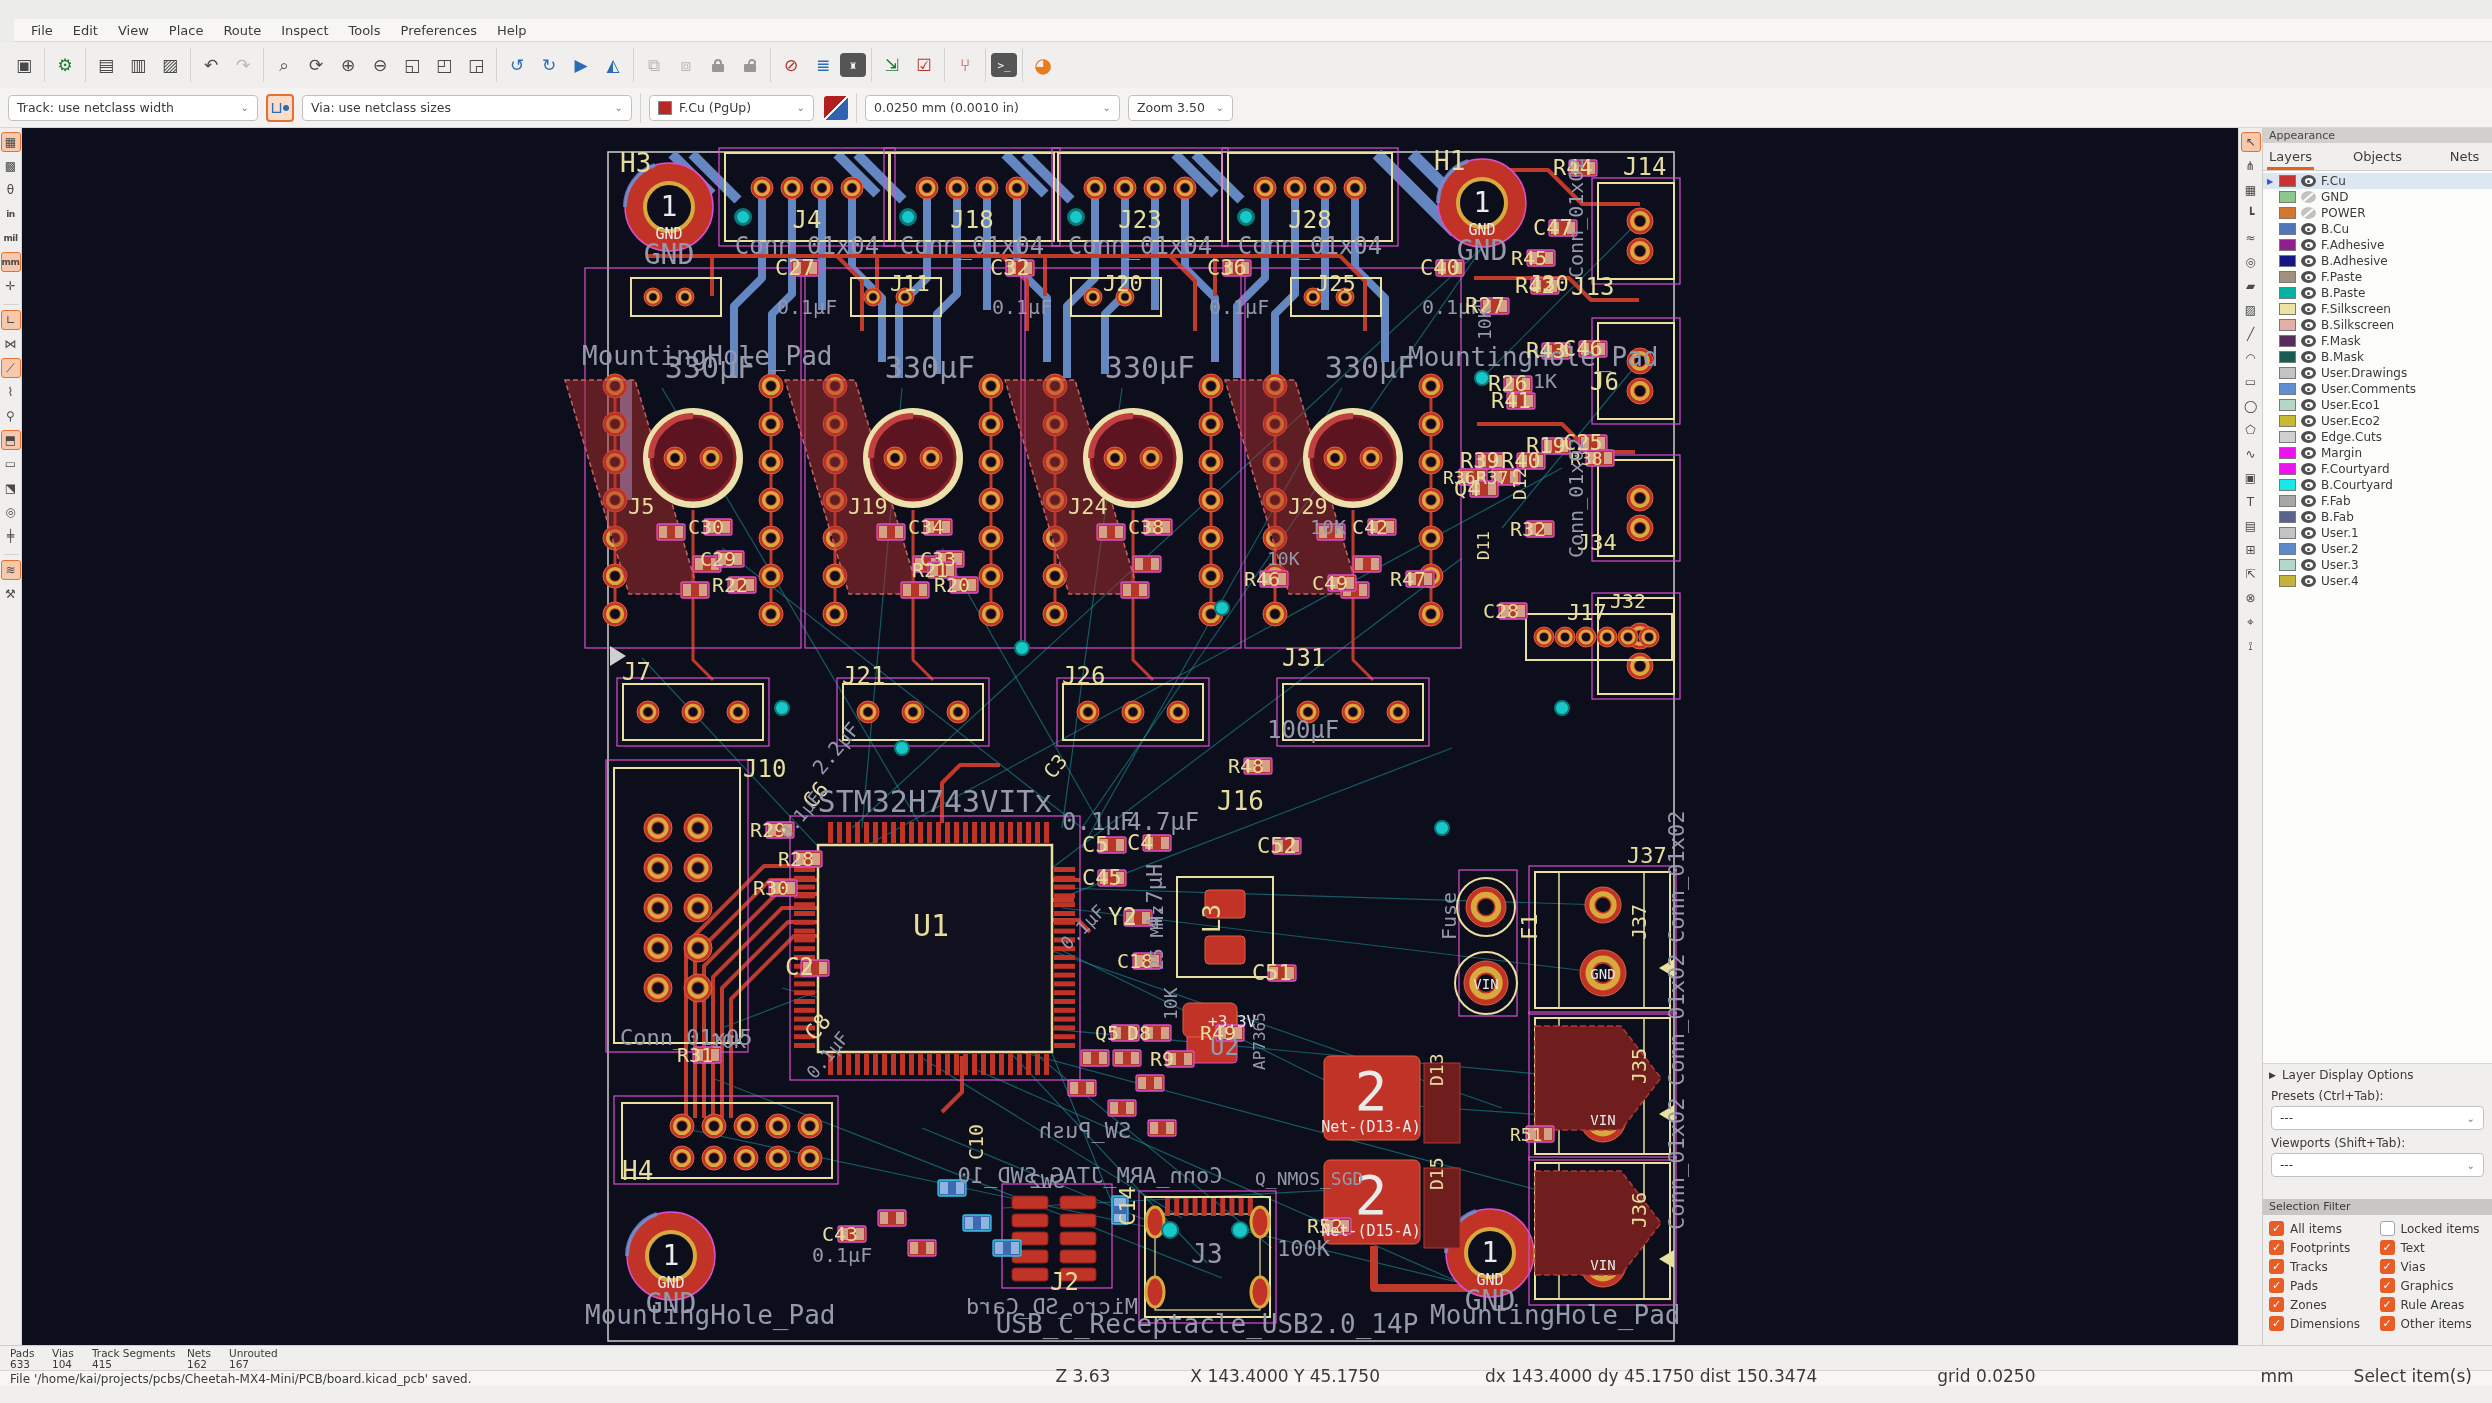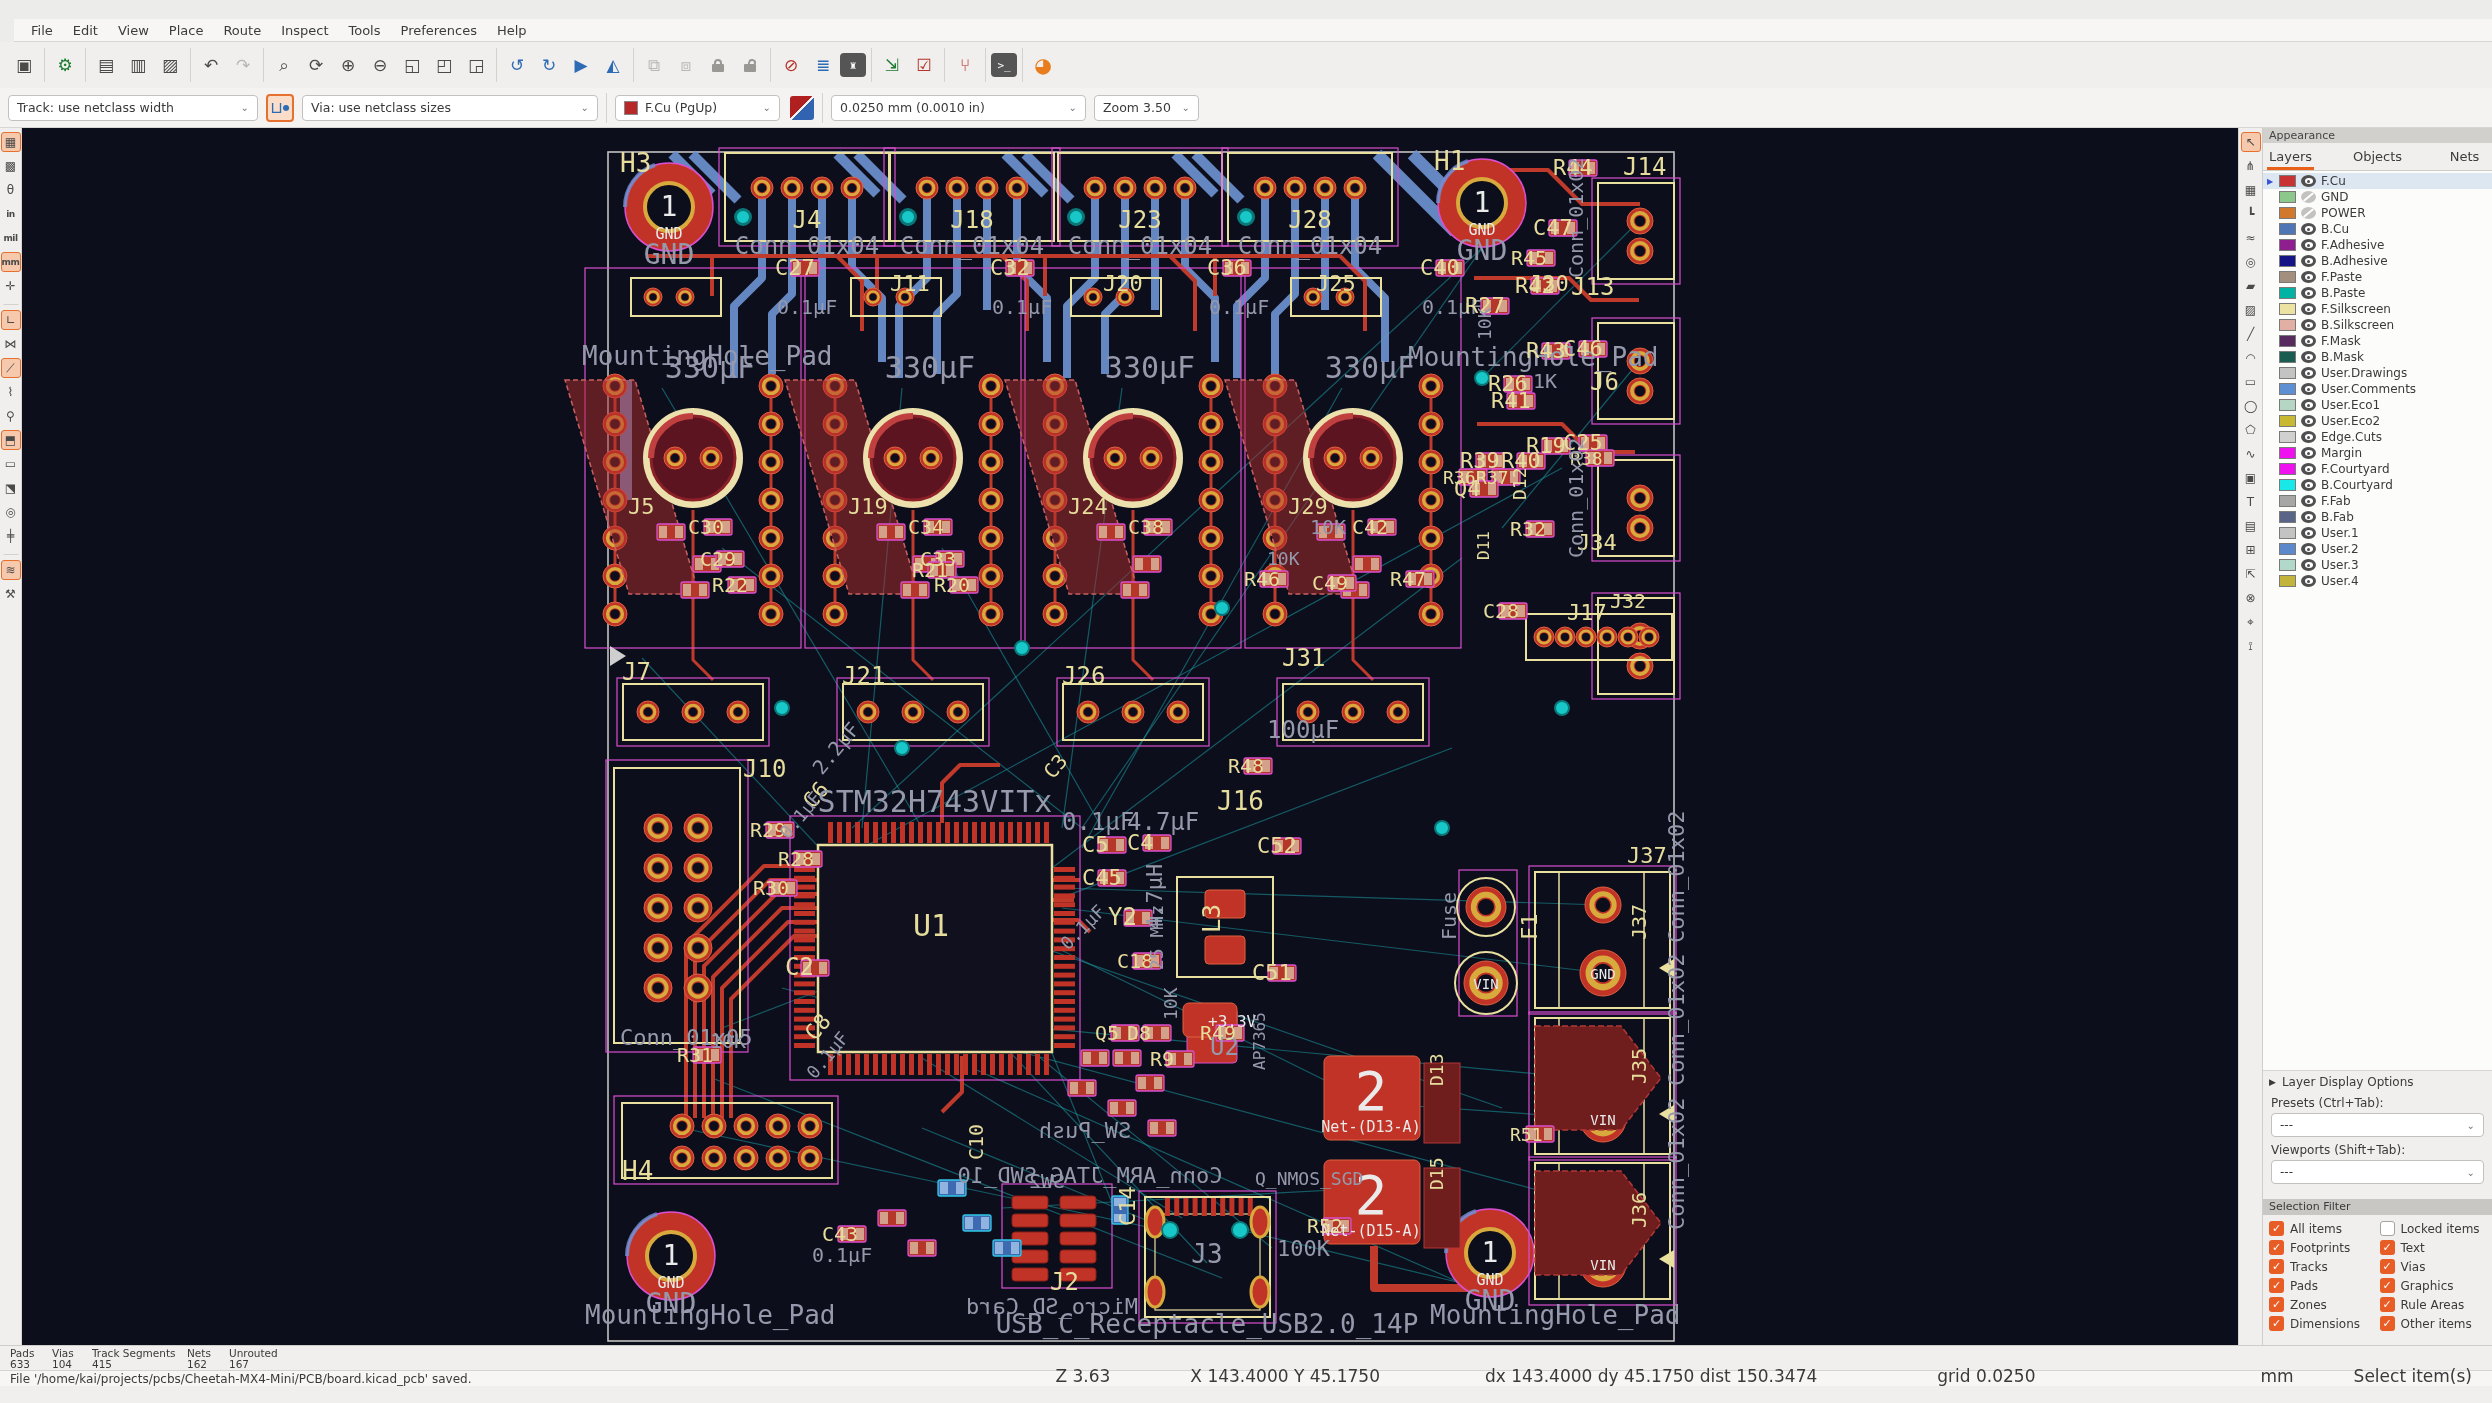--- a/index.html
+++ b/index.html
@@ -71,21 +71,21 @@
   .eye.off{background:#c4c2c0;}
   .eye.off::after{left:1px;top:5px;width:13px;height:2px;border-radius:1px;transform:rotate(-40deg);background:#fff;}
   .eye.off::before{display:none;}
   .lname{font-size:12px;white-space:nowrap;}
   .ldo{height:22px;display:flex;align-items:center;gap:6px;padding-left:6px;border-top:1px solid #d8d6d3;cursor:pointer;}
   .ldo .arr{font-size:9px;}
   .pv{padding:4px 8px 2px;}
   .pv label{display:block;font-size:12px;margin-bottom:3px;}
   .pvsel{height:24px;background:#fff;border:1px solid #c3c1be;border-radius:4px;display:flex;align-items:center;padding:0 8px;color:#3a3a3a;cursor:pointer;}
   .pvsel .chev{margin-left:auto;color:#777;font-size:10px;}
-  .sf-title{height:16px;background:#c9c7c4;font-size:11px;padding:1px 6px;color:#3a3a3a;margin-top:13px;}
+  .sf-title{height:16px;background:#c9c7c4;font-size:11px;padding:1px 6px;color:#3a3a3a;margin-top:20px;}
   .sf-grid{display:grid;grid-template-columns:1fr 1fr;padding:6px 6px;gap:4px 4px;}
   .sf-item{display:flex;align-items:center;gap:6px;cursor:pointer;}
   .cb{width:15px;height:15px;border-radius:3px;background:#e85c26;color:#fff;font-size:11px;line-height:15px;text-align:center;flex:none;}
   .cb.un{background:#fff;border:1px solid #a6a4a1;}
 
   
   .statusbar{position:absolute;left:0;top:1345px;width:100%;height:58px;background:#f0efed;border-top:1px solid #cfcdca;}
   .counts{display:flex;padding:2px 0 0 10px;height:24px;}
   .cnt{display:flex;flex-direction:column;margin-right:0;}
   .cnt .l{font-size:10.5px;color:#3a3a3a;line-height:11px;}
@@ -180,21 +180,21 @@
         <div class="tbtn c-orange">◕</div>
       </div>
     </div>
 
   <div class="optbar">
     <div class="combo" style="width:250px">
       <span>Track: use netclass width</span>
         <span class="chev">⌄</span>
     </div>
     <div class="optbtn">⊔<span style="font-size:8px;color:#2d6cb5;">●</span></div>
-    <div class="combo" style="width:296px">
+    <div class="combo" style="width:330px">
       <span>Via: use netclass sizes</span>
         <span class="chev">⌄</span>
     </div>
     <div class="optsep"></div>
     <div class="combo" style="width:165px">
       <span class="swatch" id="layerswatch" style="background: rgb(184, 40, 40);"></span>
       <span>F.Cu (PgUp)</span>
         <span class="chev">⌄</span>
     </div>
     <div class="layerpair"></div>

